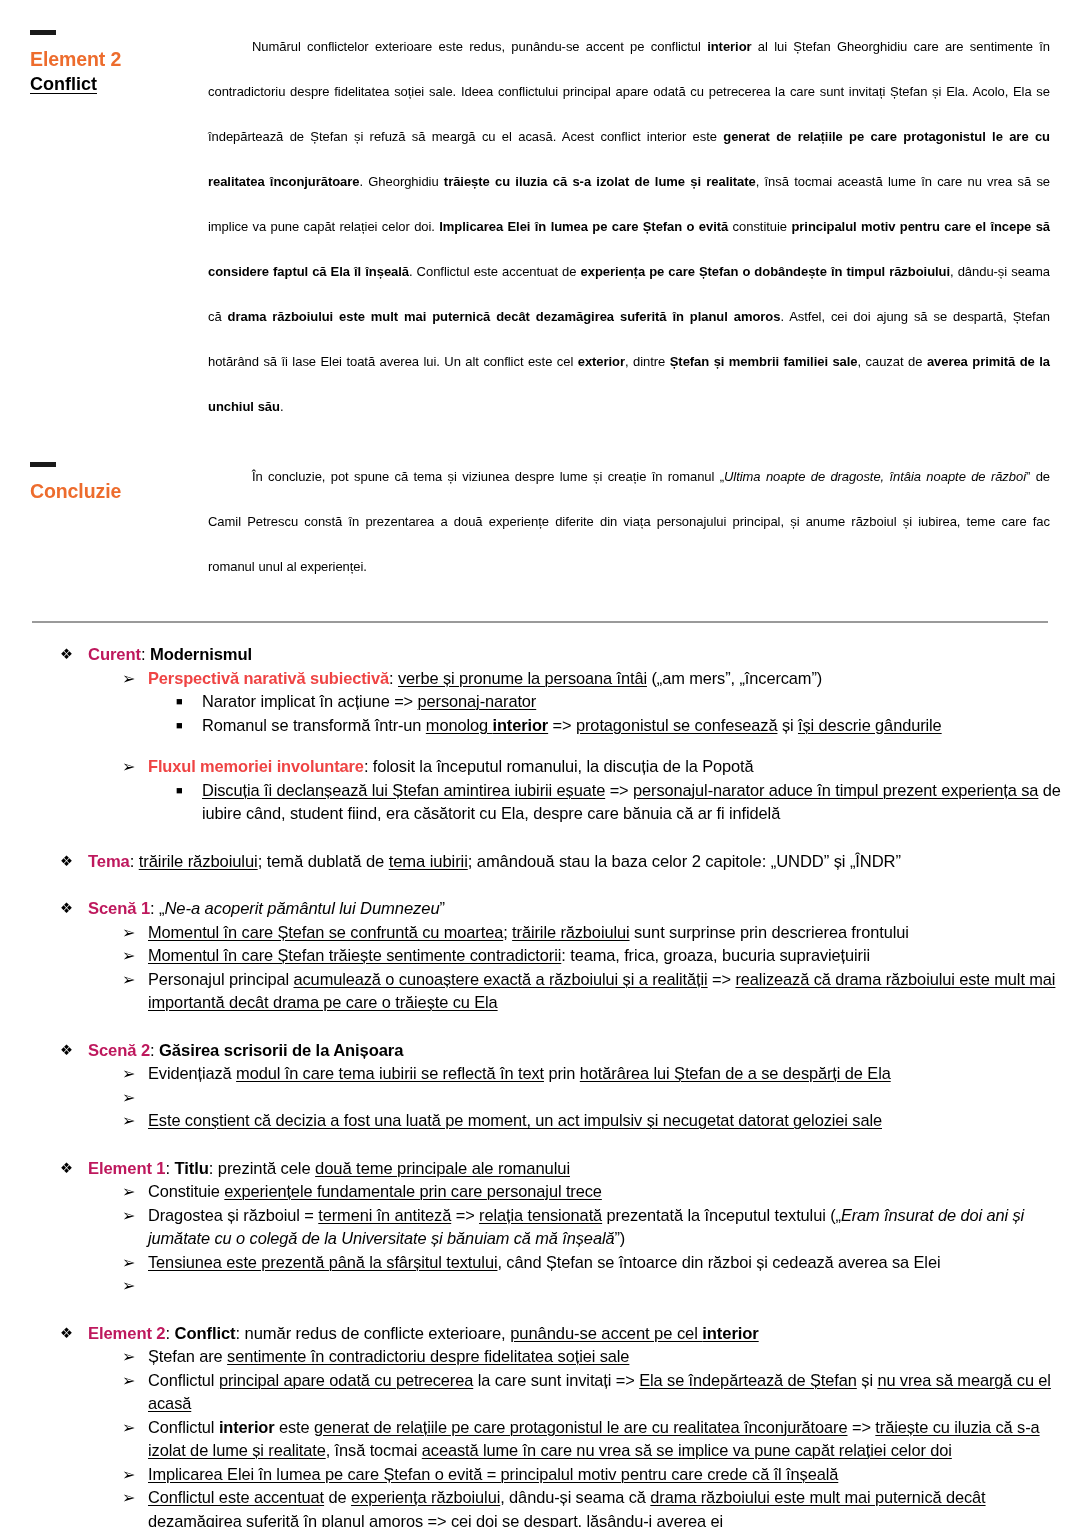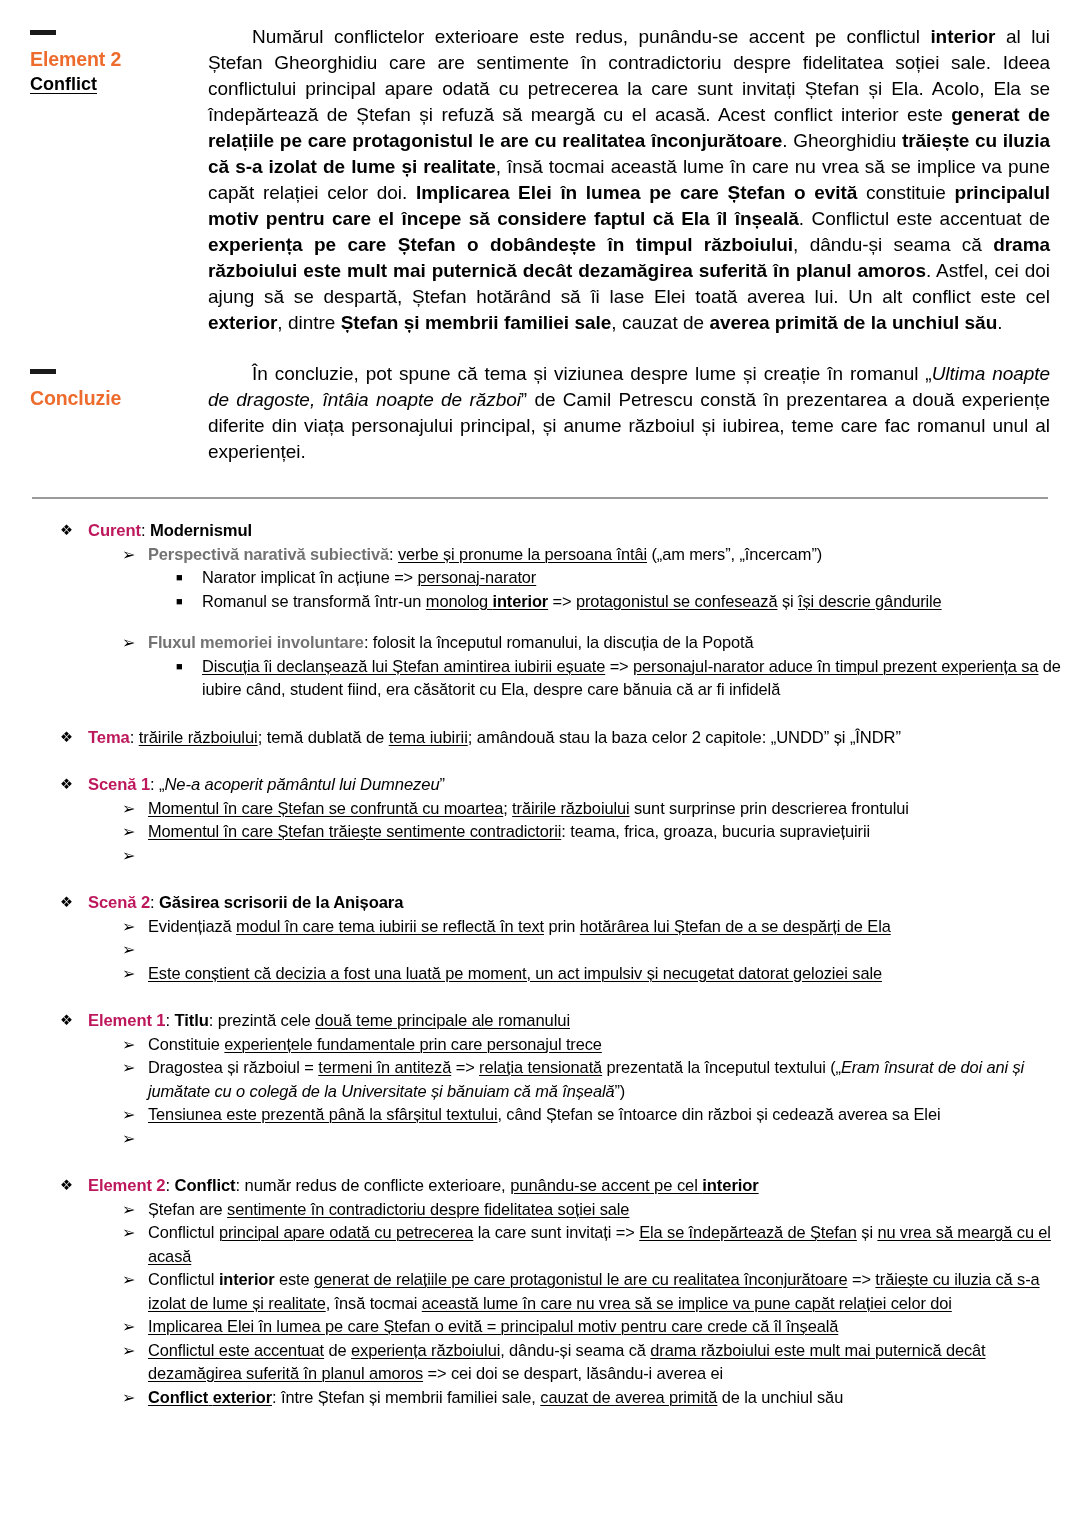--- a/index.html
+++ b/index.html
@@ -53,22 +53,22 @@
     font-weight: bold;
     font-size: 18px;
     text-decoration: underline;
     text-underline-offset: 2.5px;
     line-height: 1.3;
     margin-top: 1px;
   }
   .essay-body {
     flex: 1;
     text-align: justify;
-    font-size: 19px;
-    line-height: 26px;
+    font-size: 13px;
+    line-height: 45px;
     letter-spacing: -0.05px;
     word-spacing: 0.2px;
   }
   .essay-body .ind { display: inline-block; width: 44px; }
   .essay-body b { font-weight: bold; }
   .essay-body i { font-style: italic; }
 
   .block-concluzie { margin-top: 25px; }
   .block-concluzie .essay-gutter { padding-top: 8px; }
 
@@ -112,21 +112,21 @@
   .l1-head { color: #be185d; font-weight: bold; }
   .l1 b { font-weight: bold; margin-top: 30px; }
 
   
   .l2 > .bullet {
     width: 26px;
     margin-left: 106px;
     font-size: 16px;
     color: #000;
   }
-  .l2-head { color: #737373; font-weight: bold; }
+  .l2-head { color: #ef4444; font-weight: bold; }
 
   
   .l3 > .bullet {
     width: 26px;
     margin-left: 160px;
     font-size: 11px;
     color: #000;
     line-height: 23.5px;
   }
   .gap-md { height: 18px; }
@@ -211,20 +211,21 @@
       <div class="li l2">
         <span class="bullet">➢</span>
         <span class="txt"><u>Momentul în care Ștefan se confruntă cu moartea</u>; <u>trăirile războiului</u> sunt surprinse prin descrierea frontului</span>
       </div>
       <div class="li l2">
         <span class="bullet">➢</span>
         <span class="txt"><u>Momentul în care Ștefan trăiește sentimente contradictorii</u>: teama, frica, groaza, bucuria supraviețuirii</span>
       </div>
       <div class="li l2">
         <span class="bullet">➢</span>
+        <span class="txt">Personajul principal <u>acumulează o cunoaștere exactă a războiului și a realității</u> =&gt; <u>realizează că drama războiului este mult mai importantă decât drama pe care o trăiește cu Ela</u></span>
       </div>
       <div class="gap-lg"></div>
       <div class="li l1">
         <span class="bullet">❖</span>
         <span class="txt"><span class="l1-head">Scenă 2</span>: <b>Găsirea scrisorii de la Anișoara</b></span>
       </div>
       <div class="li l2">
         <span class="bullet">➢</span>
         <span class="txt">Evidențiază <u>modul în care tema iubirii se reflectă în text</u> prin <u>hotărârea lui Ștefan de a se despărți de Ela</u></span>
       </div>

